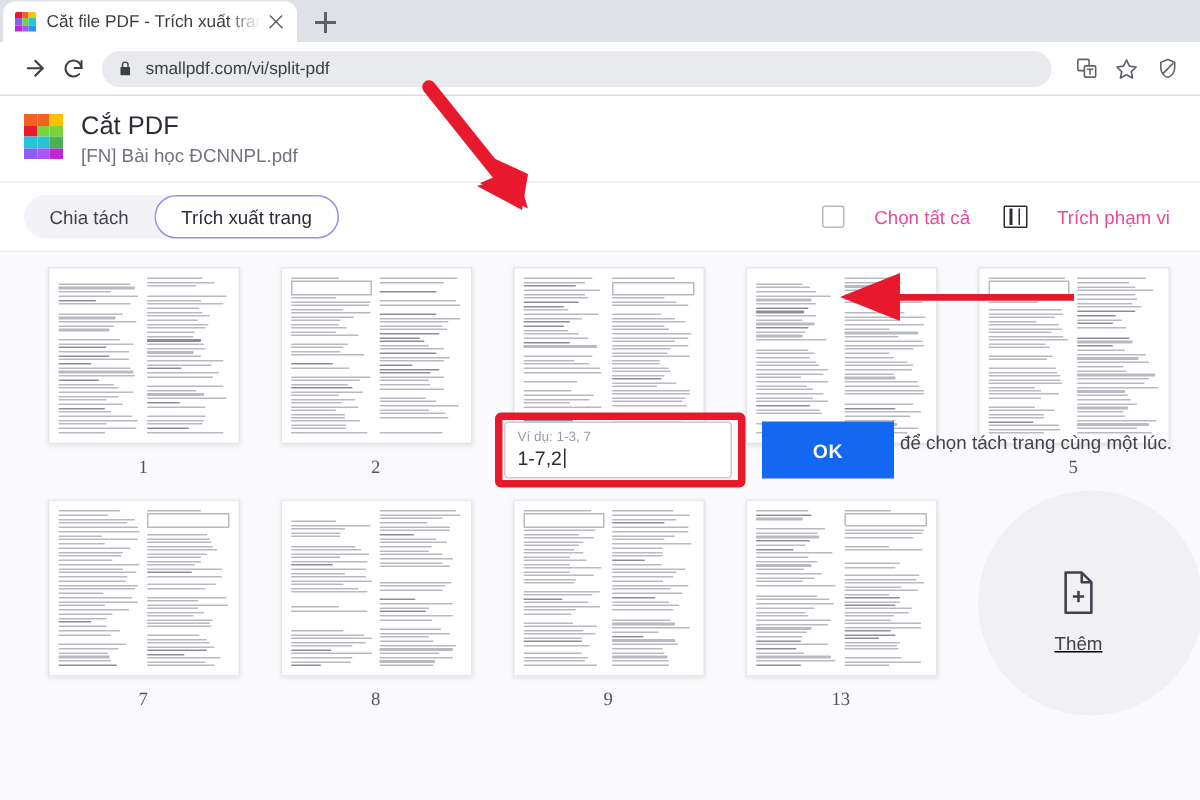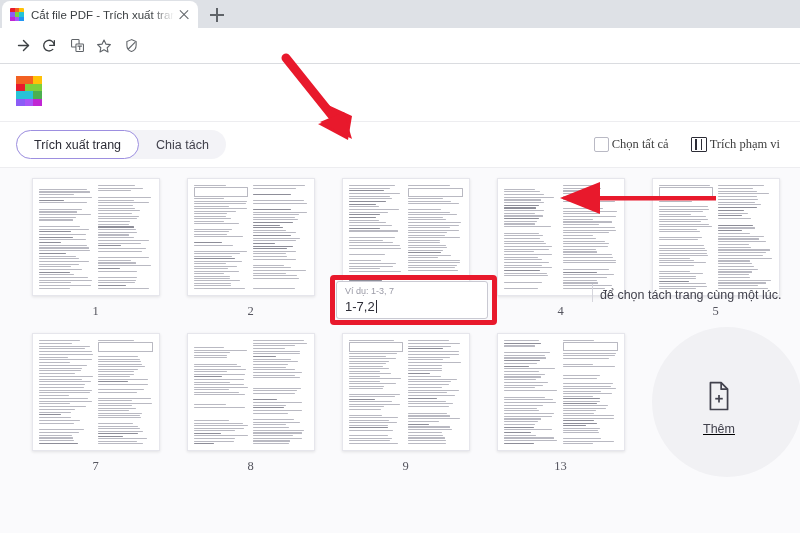--- a/index.html
+++ b/index.html
@@ -140,21 +140,21 @@
   }
   .spacer { flex: 1 1 auto; }
   .check-opt {
     display: flex; align-items: center; margin-left: 10px;
   }
   .checkbox-sq {
     width: 15px; height: 15px; border: 1.5px solid #b9b9c4;
     border-radius: 2px; background: #fff; flex: 0 0 15px;
   }
   .check-label {
-    font-size: 12.5px; color: #404040; margin-left: 3px; white-space: nowrap; font-family: Liberation Serif, serif;
+    font-size: 12.5px; color: #ec4899; margin-left: 20px; white-space: nowrap;
   }
   .range-ico {
     width: 16px; height: 15px; flex: 0 0 16px;
     border: 1.6px solid #2c2c36; border-radius: 1px;
     display: flex; align-items: stretch; justify-content: space-around;
     padding: 1.4px 1.6px; background: #fff;
   }
   .range-ico span { width: 1.6px; background: #2c2c36; display: block; }
 
   .thumb-area {
@@ -275,20 +275,28 @@
           <line x1="5" y1="12" x2="19" y2="12"></line>
           <polyline points="12 5 19 12 12 19"></polyline>
         </svg>
     </span>
     <span class="nav-ico">
       <svg width="16" height="16" viewBox="0 0 24 24" fill="none" stroke="currentColor" stroke-width="2" stroke-linecap="round">
           <path d="M20 11a8 8 0 1 0-2.3 6.1"></path>
           <polyline points="20 4 20 11 13 11"></polyline>
         </svg>
     </span>
+    <div class="omnibox">
+      <span style="display:flex;align-items:center;">
+        <svg width="11" height="11" viewBox="0 0 24 24" fill="#3c4043">
+            <path d="M12 2a5 5 0 0 0-5 5v3H6a1 1 0 0 0-1 1v10a1 1 0 0 0 1 1h12a1 1 0 0 0 1-1V11a1 1 0 0 0-1-1h-1V7a5 5 0 0 0-5-5zm0 2a3 3 0 0 1 3 3v3H9V7a3 3 0 0 1 3-3z"></path>
+          </svg>
+      </span>
+      <span class="url">smallpdf.com/vi/split-pdf</span>
+    </div>
     <span class="tool-ico">
       <svg width="15" height="15" viewBox="0 0 24 24" fill="none" stroke="currentColor" stroke-width="1.7">
           <rect x="2.5" y="2.5" width="12" height="12" rx="1.2"></rect>
           <rect x="9.5" y="9.5" width="12" height="12" rx="1.2" fill="#fff"></rect>
           <path d="M12 13h7M15.5 13v6"></path>
         </svg>
     </span>
     <span class="tool-ico">
       <svg width="16" height="16" viewBox="0 0 24 24" fill="none" stroke="currentColor" stroke-width="1.7" stroke-linejoin="round">
           <polygon points="12 3 15 9.2 21.6 10 16.8 14.6 18 21 12 17.8 6 21 7.2 14.6 2.4 10 9 9.2"></polygon>
@@ -312,26 +320,30 @@
           <i style="background: rgb(232, 25, 44);"></i>
           <i style="background: rgb(125, 209, 59);"></i>
           <i style="background: rgb(125, 209, 59);"></i>
           <i style="background: rgb(39, 195, 214);"></i>
           <i style="background: rgb(39, 195, 214);"></i>
           <i style="background: rgb(76, 175, 80);"></i>
           <i style="background: rgb(139, 92, 246);"></i>
           <i style="background: rgb(168, 85, 247);"></i>
           <i style="background: rgb(192, 38, 211);"></i>
         </span>
+      <div class="header-text">
+        <div class="app-title">Cắt PDF</div>
+        <div class="file-name">[FN] Bài học ĐCNNPL.pdf</div>
+      </div>
     </div>
 
     <div class="controls-bar">
       <div class="segmented">
+        <div class="seg">Chia tách</div>
         <div class="seg active">Trích xuất trang</div>
-        <div class="seg">Chia tách</div>
       </div>
       <div class="spacer"></div>
       <div class="check-opt">
         <span class="checkbox-sq"></span>
         <span class="check-label">Chọn tất cả</span>
       </div>
       <div class="check-opt" style="margin-left:22px;margin-right:4px;">
         <span class="range-ico">
             <span></span>
             <span></span>
@@ -1130,20 +1142,21 @@
       <div class="hint-divider"></div>
       <div class="hint-text">để chọn tách trang cùng một lúc.</div>
 
       <div class="range-pop">
         <div class="range-input-wrap">
           <div class="range-hint">Ví dụ: 1-3, 7</div>
           <div class="range-value">
             <span>1-7,2</span><span class="caret"></span>
           </div>
         </div>
+        <div class="ok-btn">OK</div>
       </div>
       <div class="red-box"></div>
     </div>
 
   </div>
 
   <svg class="anno-svg" width="800" height="533">
 
     <g>
       <line x1="286" y1="58" x2="342" y2="128" stroke="#e8192c" stroke-width="9" stroke-linecap="round"></line>

